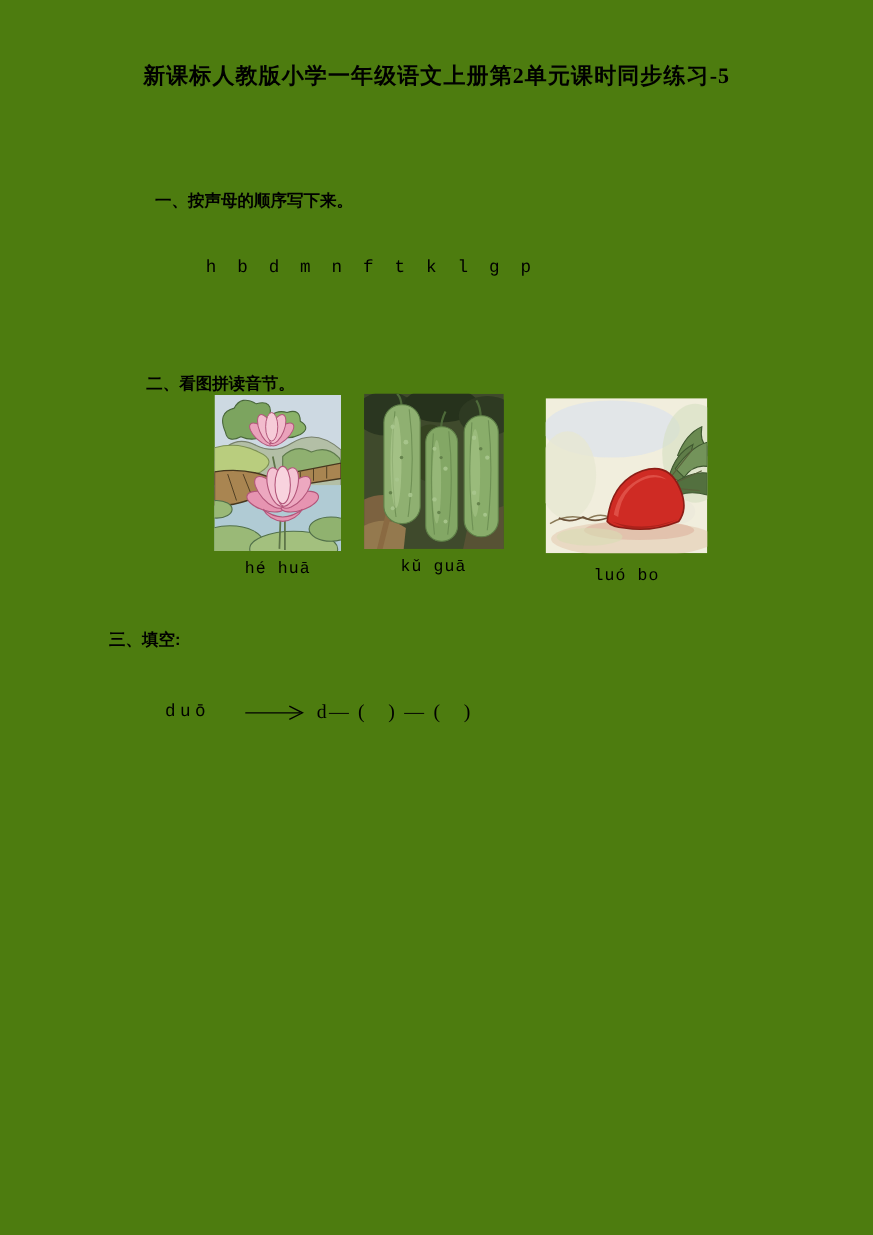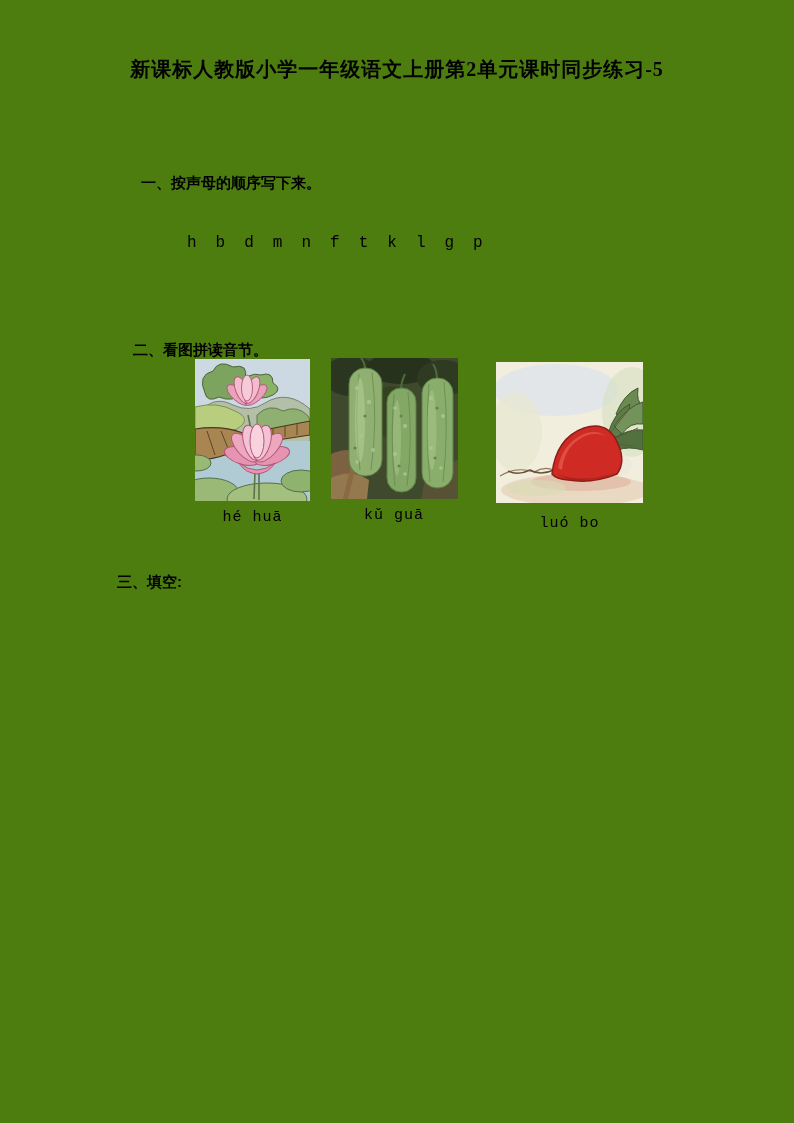--- a/index.html
+++ b/index.html
@@ -19,21 +19,21 @@
   .title.l2{top:98px;letter-spacing:2px;}
 
   
   .sec-heading{
     position:absolute;
     font-family:"Liberation Sans","DejaVu Sans",sans-serif;
     font-weight:bold;font-size:15px;line-height:18px;
   }
   .sec-heading.s1{left:117px;top:174px;margin-left:24px;}
   .sec-heading.s2{left:133px;top:293px;margin-top:48px;}
-  .sec-heading.s3{left:117px;top:573px;}
+  .sec-heading.s3{left:99px;top:573px;}
 
   
   .letters{
     position:absolute;left:187px;top:233px;display:flex;gap:19px;
     font-family:"Liberation Mono","DejaVu Sans Mono",monospace;
     font-size:16px;line-height:20px;
   }
 
   
   .fig{position:absolute;margin:0;display:flex;flex-direction:column;align-items:center;}
@@ -200,15 +200,23 @@
       <path d="M112,74 L134,46 M116,78 L142,66 M118,82 L140,84" stroke="#58603b" stroke-width="1" fill="none"></path>
       <path d="M56,112 Q60,76 88,66 Q112,58 122,82 Q130,100 121,112 Q96,122 72,118 Q60,117 56,112 Z" fill="#cf2b24" stroke="#8c1d16" stroke-width="1.5"></path>
       <path d="M62,106 Q66,82 88,72 Q100,67 110,74 Q96,68 82,78 Q68,88 66,108 Z" fill="#e2574d" opacity="0.8"></path>
       <path d="M60,112 Q90,122 120,110 Q100,120 74,118 Z" fill="#9c1f18" opacity="0.7"></path>
     </svg>
     <figcaption>luó bo</figcaption>
   </figure>
 
   <div class="sec-heading s3">三、填空:</div>
 
+  <div class="fill-row r1">
+    <span class="syl">duō</span>
+    <svg class="arrow" width="58" height="14" viewBox="0 0 58 14" xmlns="http://www.w3.org/2000/svg">
+      <line x1="1" y1="7" x2="51" y2="7" stroke="#000" stroke-width="1.2"></line>
+      <path d="M41,1 L53,7 L41,13" fill="none" stroke="#000" stroke-width="1.2"></path>
+    </svg>
+    <span class="expr">d— (   ) — (   )</span>
+  </div>
 
 
 </div>
 
 </body></html>

